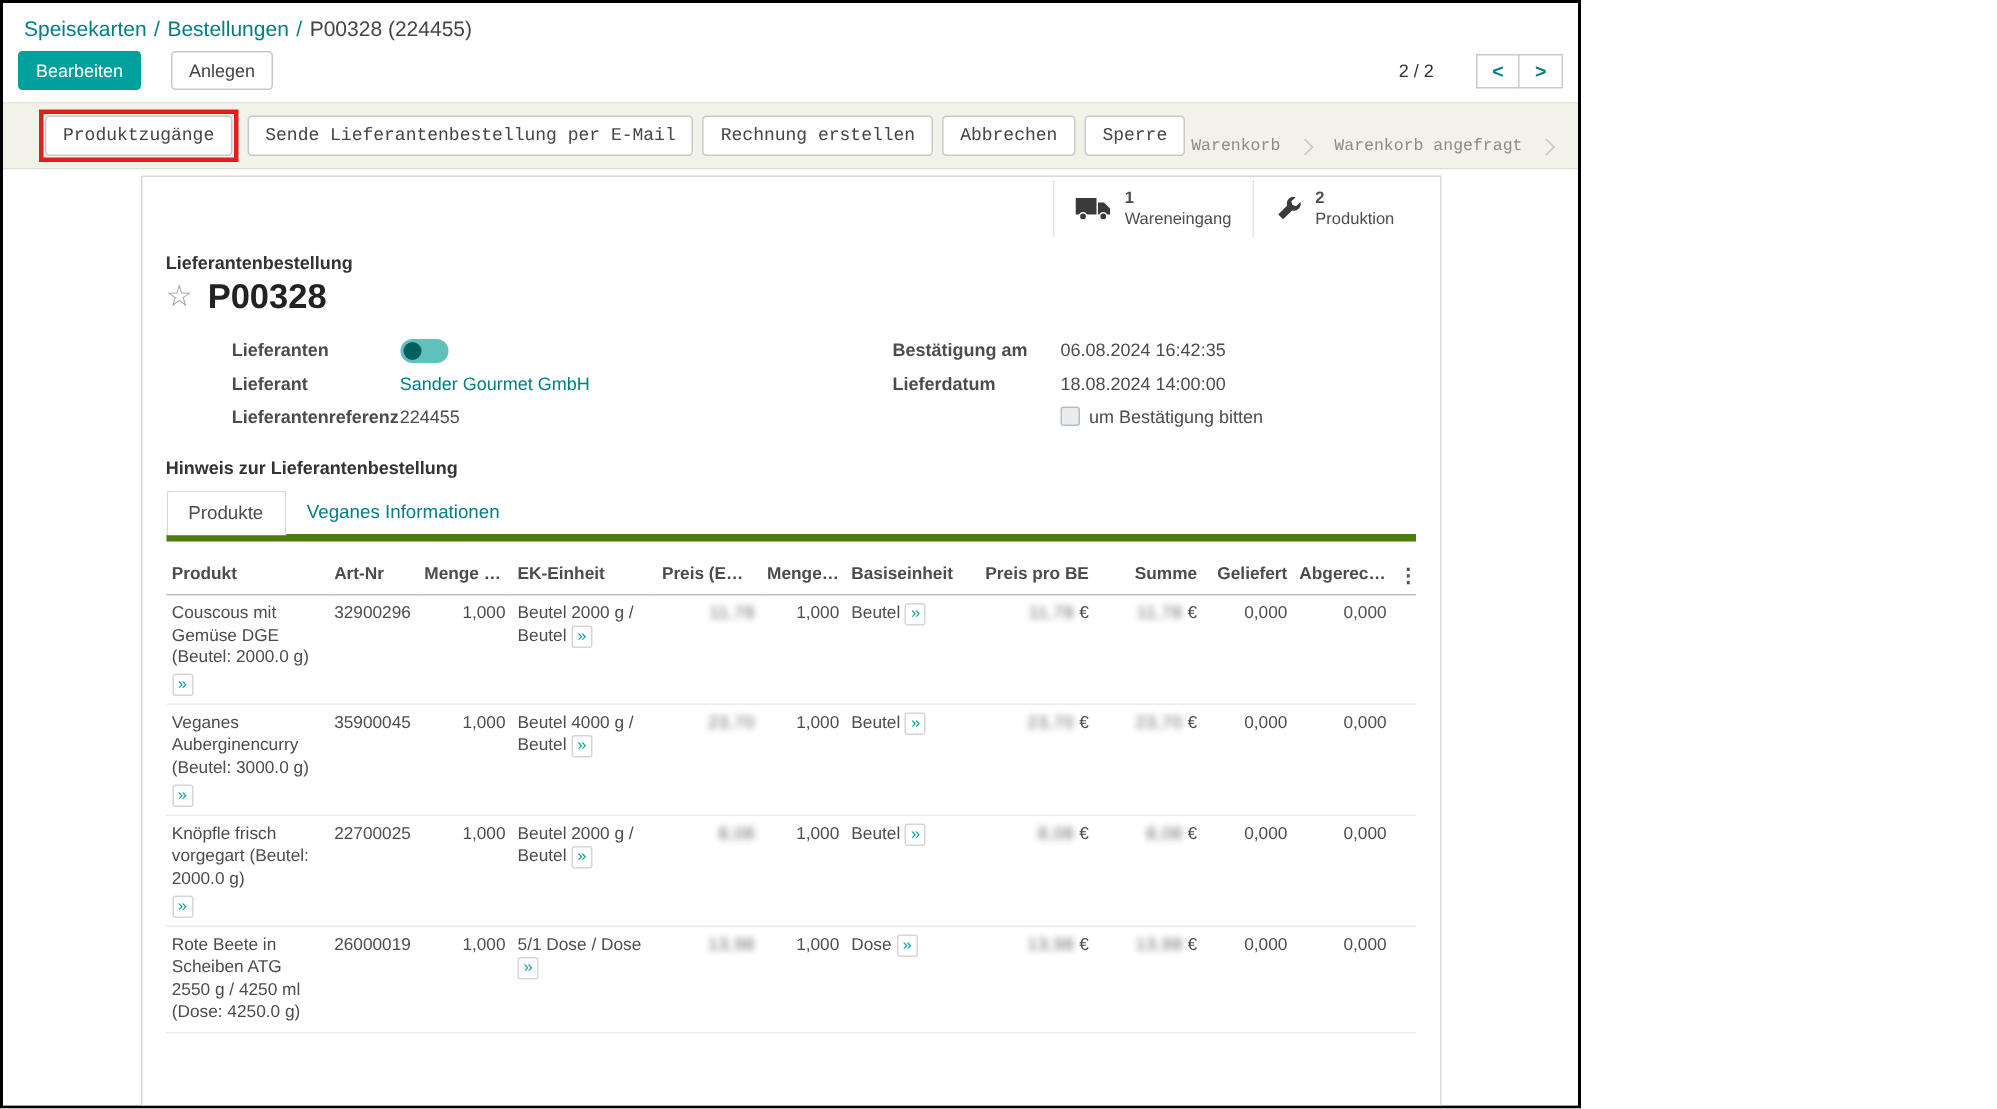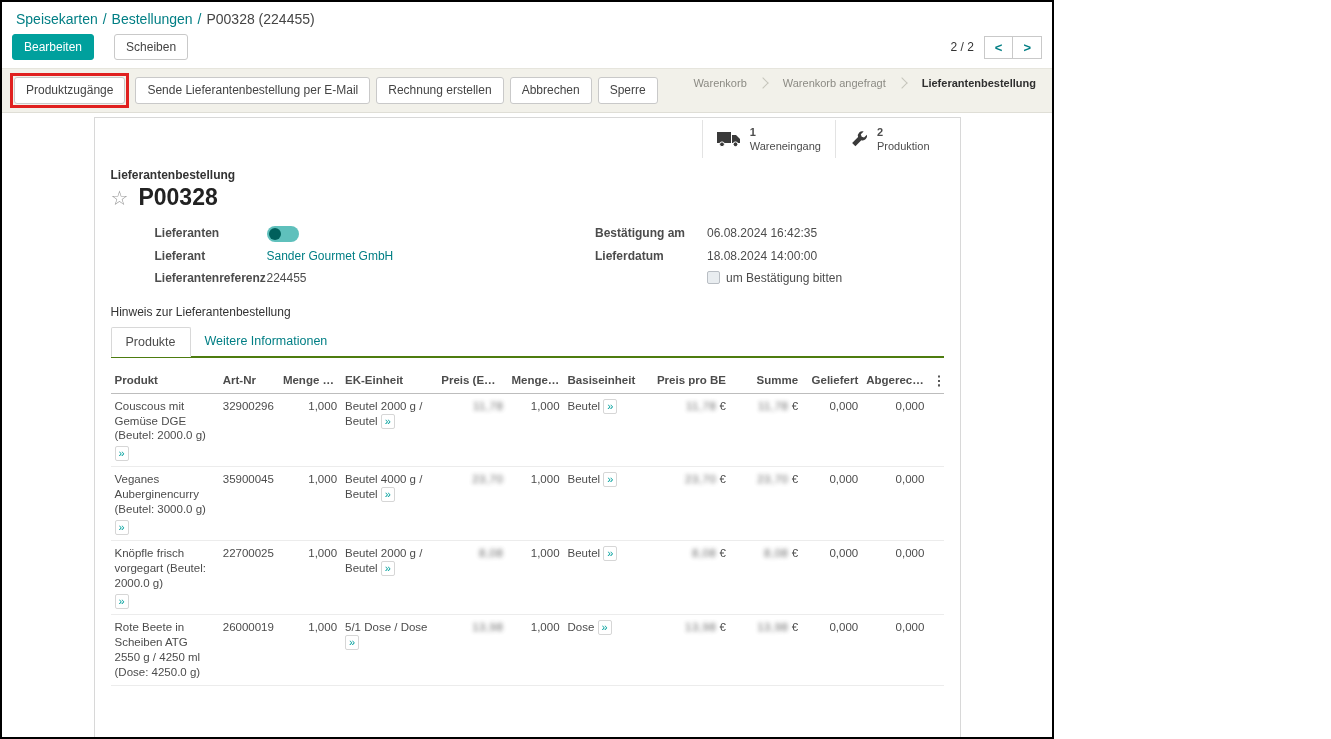--- a/index.html
+++ b/index.html
@@ -19,44 +19,45 @@
   
   .breadcrumb-row { padding: 9px 14px 5px; font-size: 14px; }
   .bc-link { color: #017e84; text-decoration: none; cursor: pointer; }
   .bc-sep { margin: 0 5px; color: #017e84; }
   .bc-current { color: #454545; }
 
   
   .control-panel { display: flex; align-items: center; padding: 2px 10px 8px; position: relative; }
   .cp-left { display: flex; gap: 20px; }
   .cp-center { position: absolute; left: 50%; transform: translateX(-50%); display: flex; gap: 8px; }
-  .cp-right { margin-left: auto; display: flex; align-items: center; gap: 10px; font-size: 12px; color: #333; }
+  .cp-right { margin-left: auto; display: flex; align-items: center; gap: 28px; font-size: 12px; color: #333; }
 
   .btn {
     font-family: inherit; font-size: 12px; color: #444;
     background: #fff; border: 1px solid #c9c9c9; border-radius: 3px;
     padding: 5px 11px; cursor: pointer; white-space: nowrap;
     display: inline-flex; align-items: center; gap: 5px; line-height: 1.2;
   }
   .btn-primary { background: #00a09d; border-color: #00a09d; color: #fff; }
   .btn .icon { display: inline-flex; align-items: center; color: #555; font-size: 13px; line-height: 1; }
 
   .pager-group { display: inline-flex; }
   .pager-btn {
     font-family: inherit; background: #fff; border: 1px solid #c9c9c9;
     color: #017e84; font-size: 13px; font-weight: bold;
     padding: 3px 10px; cursor: pointer;
   }
   .pager-btn + .pager-btn { margin-left: -1px; }
 
   
   .action-bar {
-    display: flex; align-items: flex-start; justify-content: space-between;
+    display: flex; align-items: flex-end; justify-content: space-between;
     background: #f2f1ea; border-top: 1px solid #e6e5dd; border-bottom: 1px solid #dfded6;
-    padding: 4px 8px;
+    padding: 4px 24px;
+    font-family: Liberation Mono, monospace;
   }
   .ab-left { display: flex; gap: 6px; align-items: center; flex-wrap: nowrap; }
   .annotation { display: inline-block; border: 3px solid #e0201f; padding: 1px; }
 
   .statusbar { display: flex; align-items: center; font-size: 11px; color: #8c8b84; padding-right: 4px; }
   .step { padding: 4px 4px; cursor: pointer; white-space: nowrap; }
   .step.active { color: #2f2f2f; font-weight: bold; }
   .step-divider {
     width: 8px; height: 8px; flex-shrink: 0;
     border-top: 1px solid #c6c5bb; border-right: 1px solid #c6c5bb;
@@ -103,23 +104,23 @@
   }
 
   .checkbox-row { display: flex; align-items: center; gap: 6px; }
   .checkbox {
     width: 13px; height: 13px; flex-shrink: 0;
     border: 1px solid #b9bec4; background: #e9edf0; border-radius: 2px;
     display: inline-block; cursor: pointer;
   }
   .refdoc { max-width: 320px; }
 
-  .note-label { font-size: 12px; font-weight: normal; color: #333; margin: 12px 0 8px; }
-
-  .tabs { display: flex; border-bottom: 2px solid #4d7c0f; }
+  .note-label { font-size: 12px; font-weight: bold; color: #333; margin: 12px 0 8px; }
+
+  .tabs { display: flex; border-bottom: 5px solid #4d7c0f; }
   .tab { font-size: 12.5px; padding: 7px 14px; cursor: pointer; color: #017e84; margin-bottom: -1px; }
   .tab.active {
     border: 1px solid #d8d8d8; border-bottom: 1px solid #fff;
     background: #fff; color: #4c4c4c; border-radius: 2px 2px 0 0;
   }
 
   table.lines { width: 100%; border-collapse: collapse; table-layout: fixed; margin-top: 10px; font-size: 11.5px; }
   .lines th {
     font-weight: bold; color: #4c4c4c; text-align: left;
     padding: 5px 4px; border-bottom: 1px solid #bdbdbd;
@@ -147,21 +148,21 @@
 
 <div class="screen">
 
   <div class="breadcrumb-row">
     <a class="bc-link">Speisekarten</a><span class="bc-sep">/</span><a class="bc-link">Bestellungen</a><span class="bc-sep">/</span><span class="bc-current">P00328 (224455)</span>
   </div>
 
   <div class="control-panel">
     <div class="cp-left">
       <button class="btn btn-primary">Bearbeiten</button>
-      <button class="btn">Scheiben</button>
+      <button class="btn">Anlegen</button>
     </div>
     <div class="cp-right">
       <span>2 / 2</span>
       <span class="pager-group">
         <button class="pager-btn">&lt;</button>
         <button class="pager-btn">&gt;</button>
       </span>
     </div>
   </div>
 
@@ -252,21 +253,21 @@
               <span>um Bestätigung bitten</span>
             </div>
           </div>
         </div>
       </div>
 
       <div class="note-label">Hinweis zur Lieferantenbestellung</div>
 
       <div class="tabs">
         <span class="tab active">Produkte</span>
-        <span class="tab">Weitere Informationen</span>
+        <span class="tab">Veganes Informationen</span>
       </div>
 
       <table class="lines">
         <colgroup>
           <col style="width:108px">
             <col style="width:60px">
             <col style="width:62px">
             <col style="width:96px">
           <col style="width:70px">
             <col style="width:56px">

